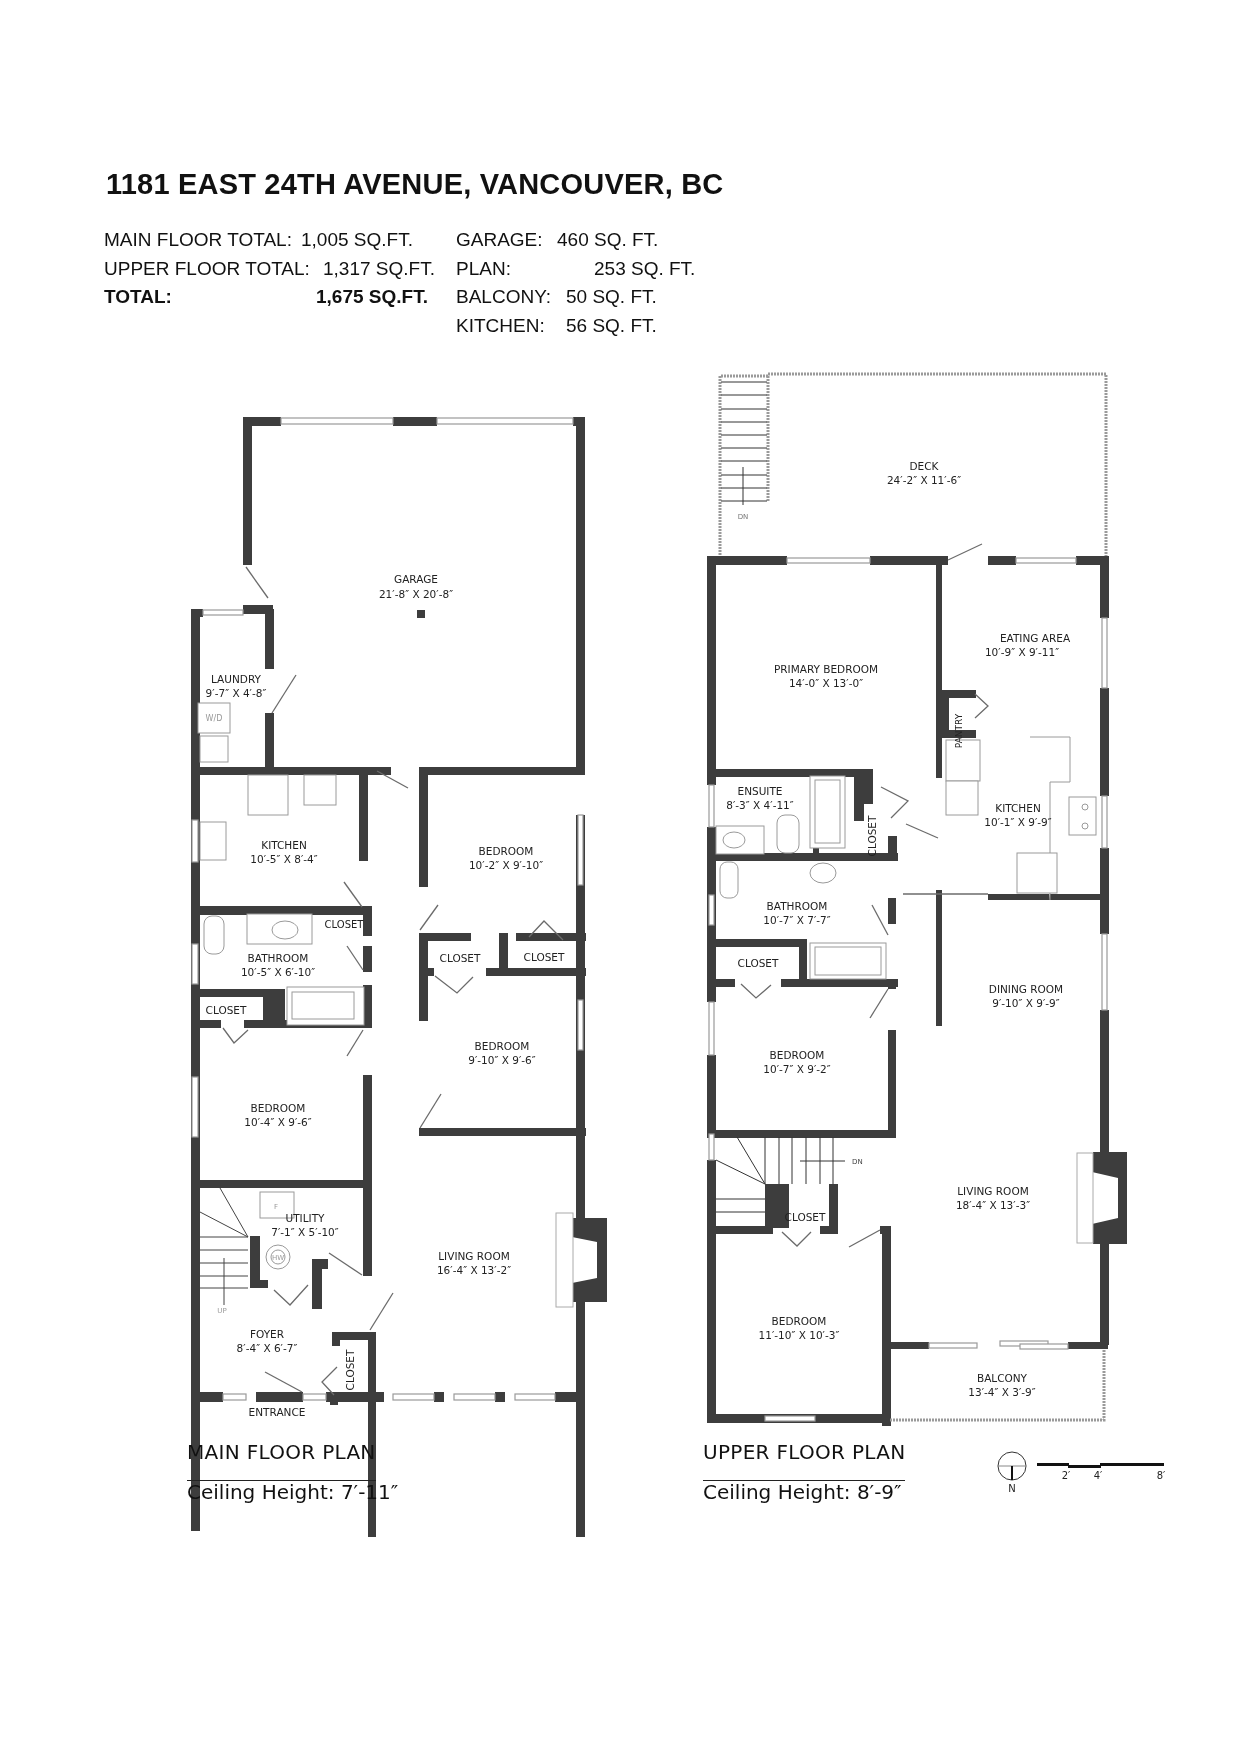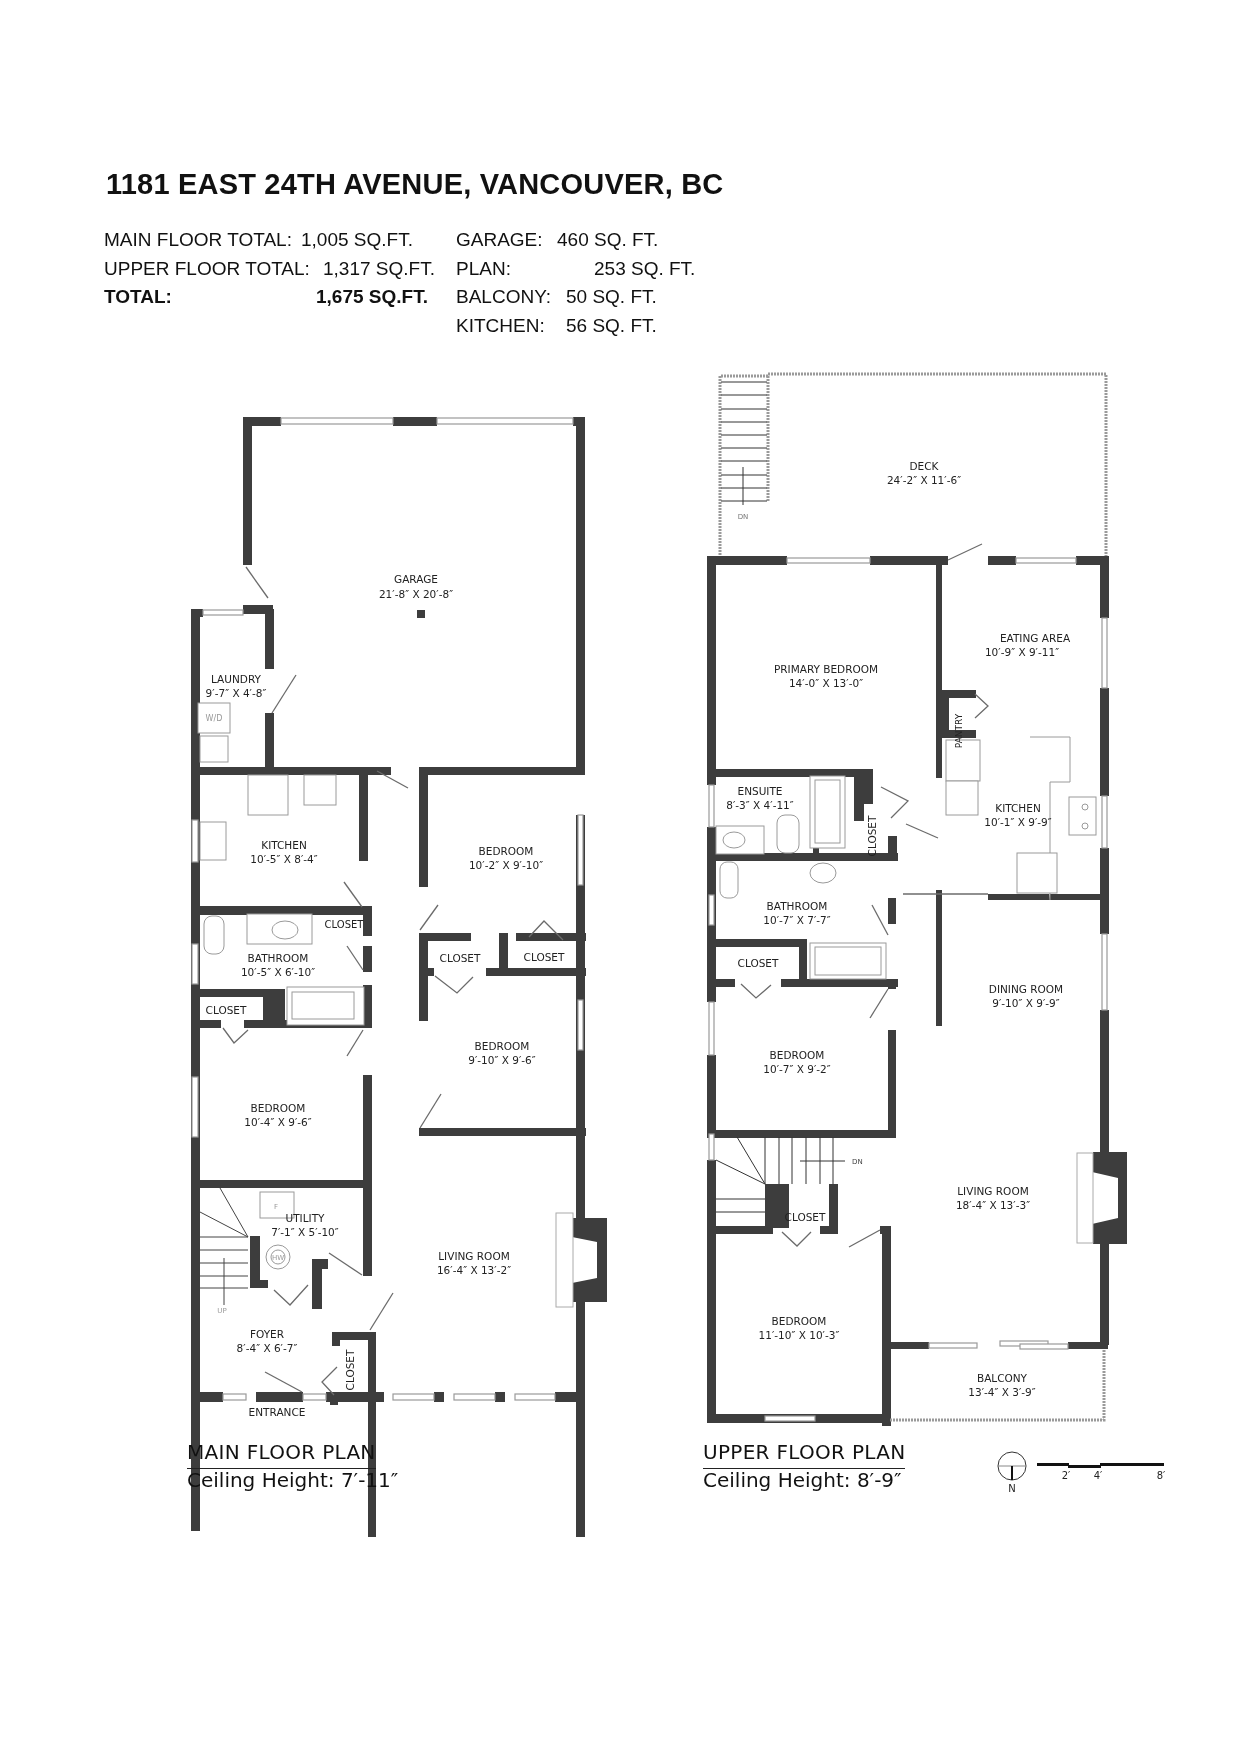--- a/index.html
+++ b/index.html
@@ -8,21 +8,21 @@
   .stats { position: absolute; left: 104px; top: 226px; font-size: 19px; line-height: 28.5px; color: #111; }
   .stats .row { position: relative; height: 28.5px; }
   .stats .c { position: absolute; white-space: nowrap; }
   .stats .lbl1 { left: 0; }
   .stats .bold { font-weight: 700; }
   .plan { position: absolute; left: 0; top: 0; }
   svg text { font-family: "DejaVu Sans", sans-serif; fill: #222; }
   .room-name { font-size: 10.5px; text-anchor: middle; }
   .room-dim { font-size: 10.5px; text-anchor: middle; }
   .caption { position: absolute; font-family: "DejaVu Sans", sans-serif; color: #111; }
-  .caption .name { font-size: 20px; letter-spacing: 0.3px; border-bottom: 1.5px solid #222; padding-bottom: 4px; display: inline-block; }
+  .caption .name { font-size: 20px; letter-spacing: 0.3px; border-bottom: 1.5px solid #222; padding-bottom: 16px; display: inline-block; }
   .caption .ceil { font-size: 20px; display: block; margin-top: -1px; }
 </style>
 </head>
 <body>
 
 <div class="title">1181 EAST 24TH AVENUE, VANCOUVER, BC</div>
 
 <div class="stats">
   <div class="row" style="width:340px;">
     <span class="c lbl1">MAIN FLOOR TOTAL:</span>

